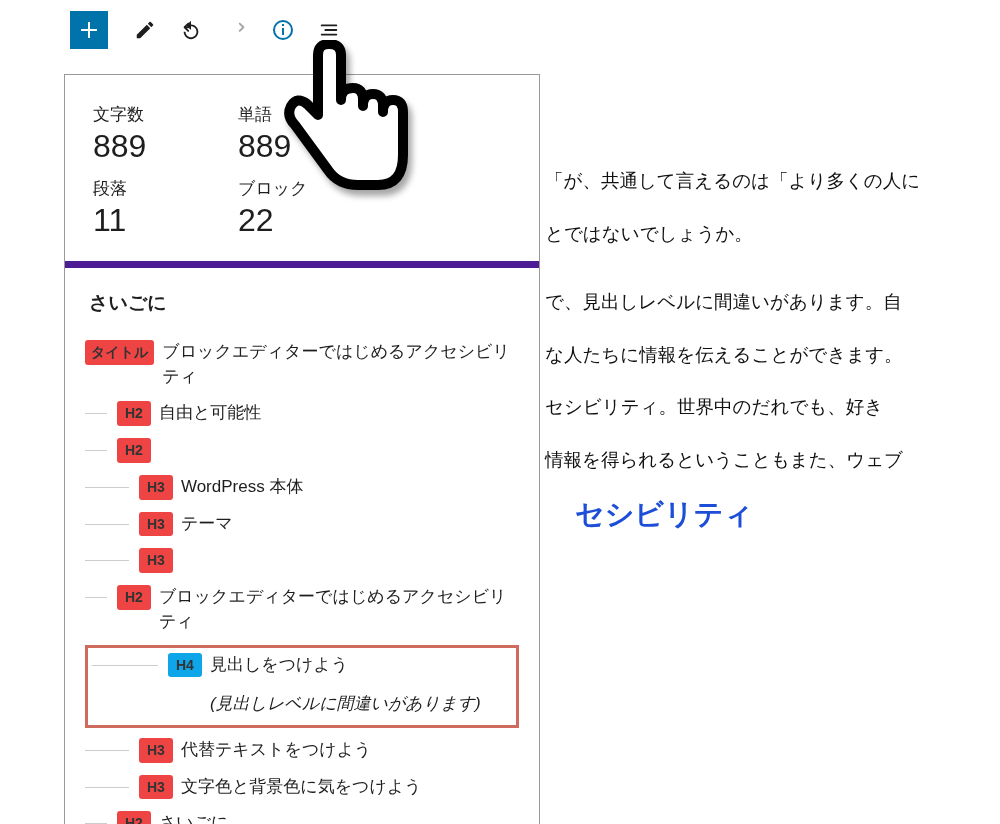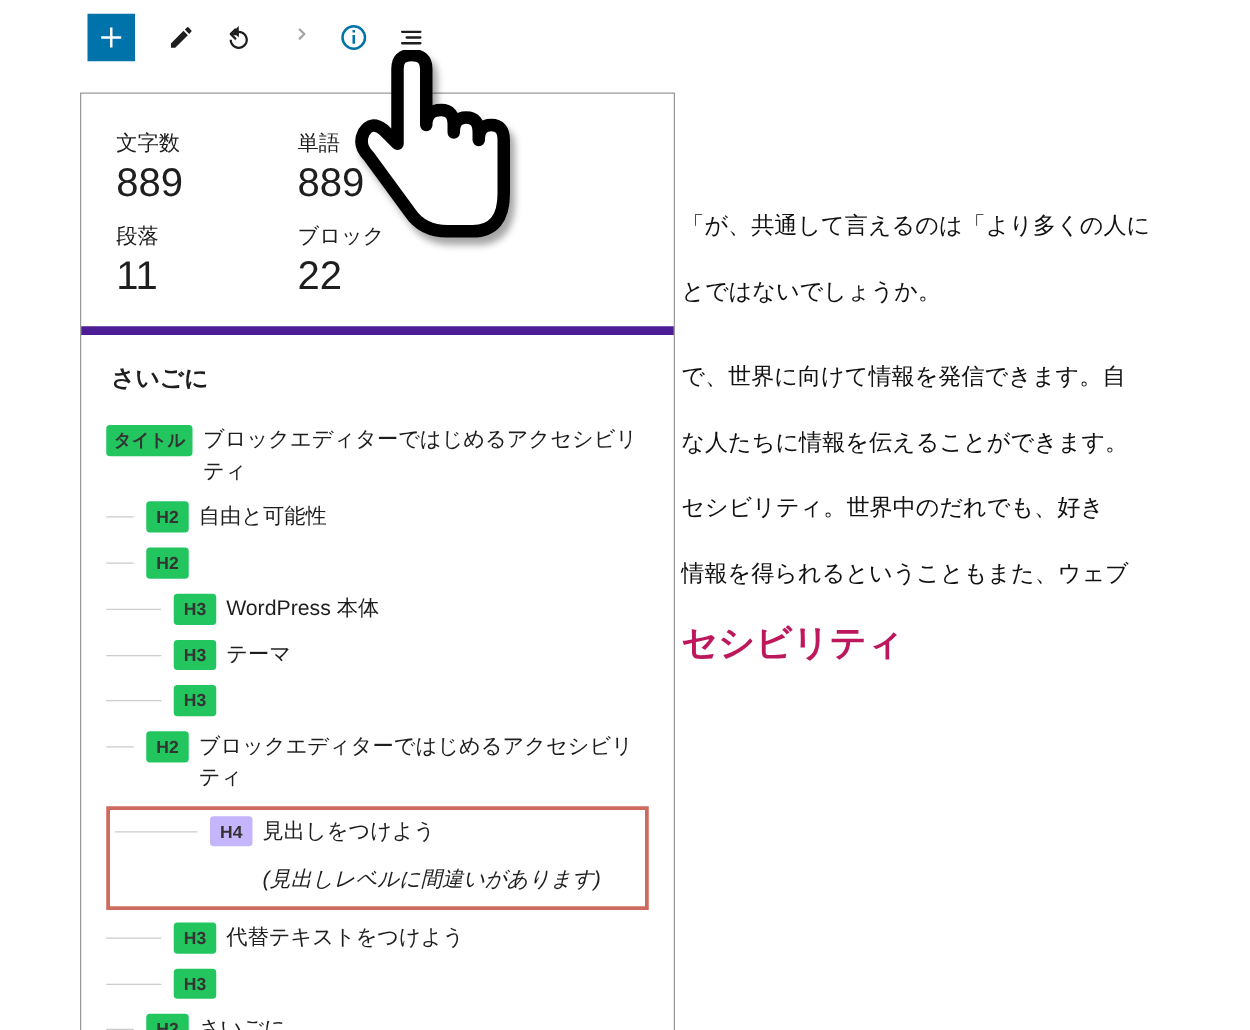--- a/index.html
+++ b/index.html
@@ -92,36 +92,36 @@
       background: #ccc;
       margin-top: 12px;
       margin-right: 10px;
     }
     .outline-item .line.w0 { width: 22px; }
     .outline-item .line.w1 { width: 44px; }
     .outline-item .line.w2 { width: 66px; }
     .tag-box {
       display: inline-block;
       padding: 4px 8px;
-      background: #22c55e;
+      background: #ef4444;
       border-radius: 3px;
       font-size: 14px;
       font-weight: 600;
       color: #333;
       margin-right: 8px;
       line-height: 1.2;
       min-width: 32px;
       text-align: center;
       flex-shrink: 0;
     }
     .tag-box.title-tag {
       padding: 4px 6px;
     }
     .tag-box.warn {
-      background: #c4b5fd;
+      background: #0ea5e9;
       text-align: center;
     }
     .outline-text {
       flex: 1;
       color: #1e1e1e;
     }
     .outline-warning {
       font-style: italic;
       display: block;
       margin-top: 15px;
@@ -149,35 +149,35 @@
       right: 30px;
       font-size: 18.5px;
       line-height: 2.3;
       color: #111;
       font-family: "Hiragino Mincho ProN", "Yu Mincho", serif;
       font-weight: 500;
     }
     .article-bg p { margin-bottom: 10px; }
     .article-heading {
       position: absolute;
-      left: 545px;
+      left: 575px;
       top: 495px;
       font-size: 29px;
       font-weight: 700;
-      color: #be185d;
+      color: #1d4ed8;
       font-family: "Hiragino Mincho ProN", "Yu Mincho", serif;
     }
   </style>
 </head>
 <body>
 
 <div class="article-bg">
   <p>「が、共通して言えるのは「より多くの人に</p>
   <p>とではないでしょうか。</p>
-  <p style="margin-top:26px">で、世界に向けて情報を発信できます。自</p>
+  <p style="margin-top:26px">で、見出しレベルに間違いがあります。自</p>
   <p>な人たちに情報を伝えることができます。</p>
   <p>セシビリティ。世界中のだれでも、好き</p>
   <p>情報を得られるということもまた、ウェブ</p>
 </div>
 <div class="article-heading">セシビリティ</div>
 
 <div class="toolbar">
   <button class="toolbar-btn add">
     <svg width="24" height="24" viewBox="0 0 24 24">
         <path fill="#fff" d="M11 4h2v7h7v2h-7v7h-2v-7H4v-2h7z"></path>
@@ -282,20 +282,21 @@
         </div>
       </li>
       <li class="outline-item">
         <span class="line w1"></span>
         <span class="tag-box">H3</span>
         <span class="outline-text">代替テキストをつけよう</span>
       </li>
       <li class="outline-item">
         <span class="line w1"></span>
         <span class="tag-box">H3</span>
+        <span class="outline-text">文字色と背景色に気をつけよう</span>
       </li>
       <li class="outline-item">
         <span class="line w0"></span>
         <span class="tag-box">H2</span>
         <span class="outline-text">さいごに</span>
       </li>
     </ul>
   </div>
 </div>
 

